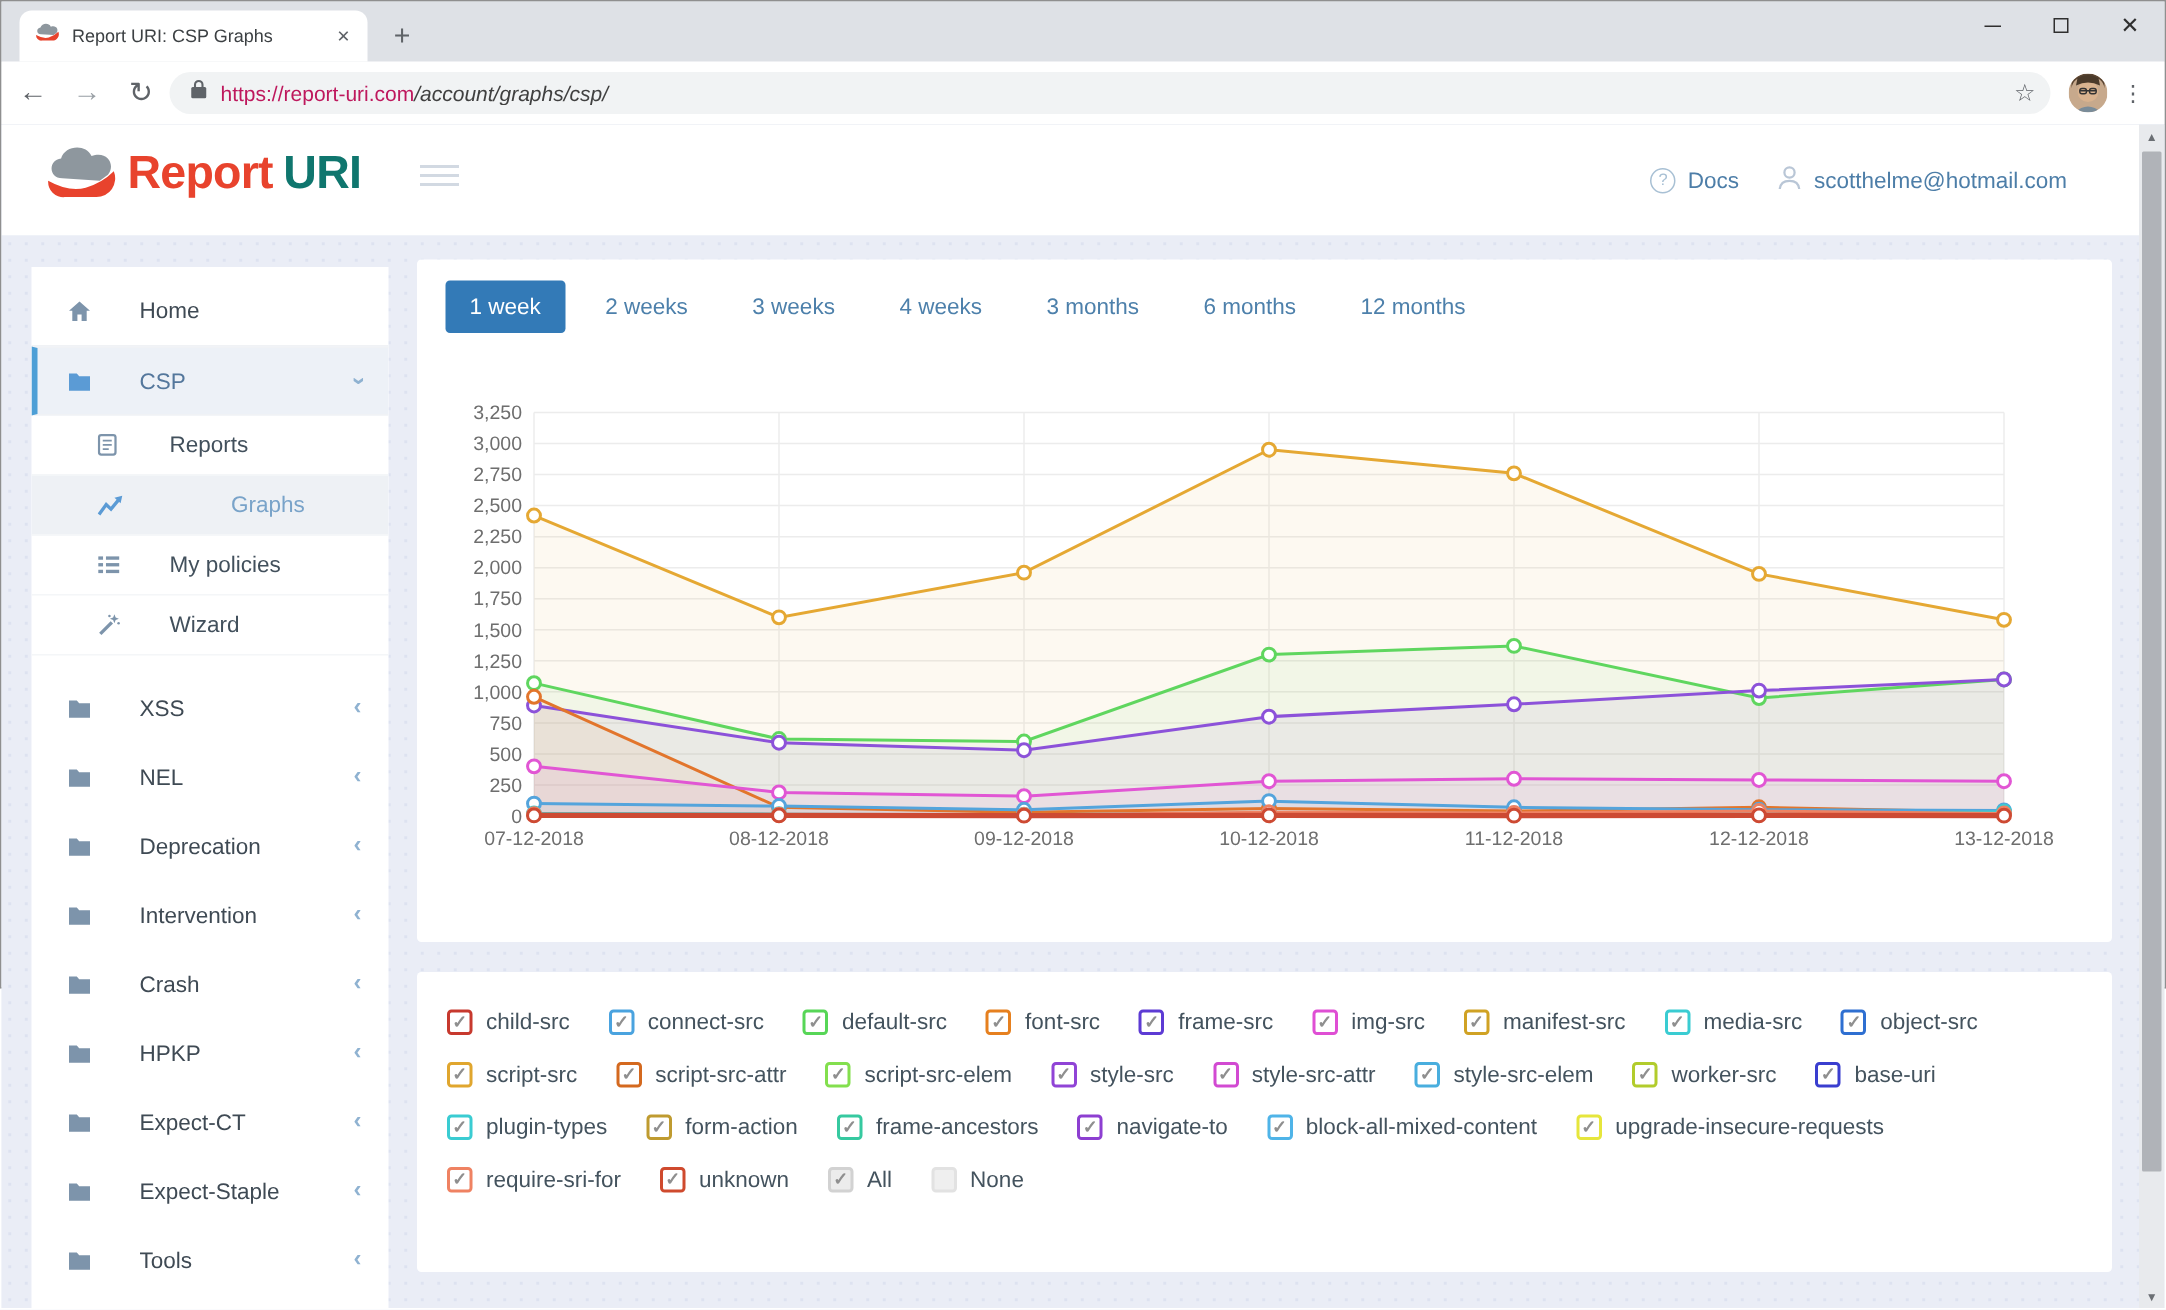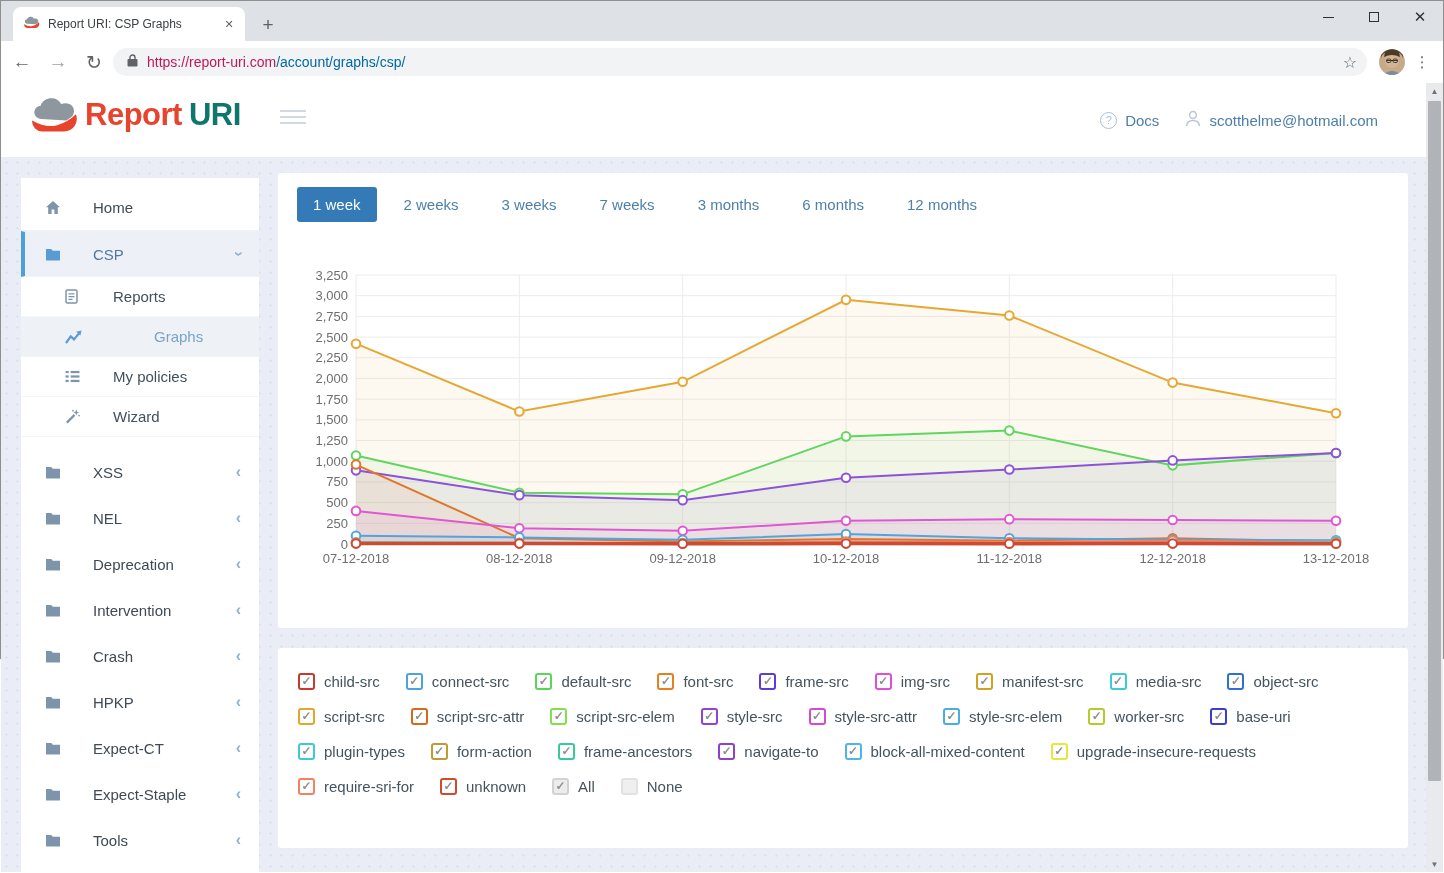--- a/index.html
+++ b/index.html
@@ -18,21 +18,21 @@
   .wc-max span { display:block; width:10px; height:10px; border:1px solid #2f2f2f; }
   .wc-close { font-size:15px; }
 
   
   .toolbar { position:relative; height:42px; background:#fff; display:flex; align-items:center; }
   .navbtn { width:30px; height:30px; display:flex; align-items:center; justify-content:center; font-size:19px; color:#5f6368; margin-left:6px; }
   .navbtn.fwd { color:#9aa0a6; }
   .urlbar { position:absolute; left:112px; top:7px; width:1254px; height:28px; background:#f1f3f4; border-radius:14px; display:flex; align-items:center; padding:0 10px 0 14px; }
   .urltext { font-size:14px; margin-left:9px; flex:1; white-space:nowrap; overflow:hidden; }
   .urltext .host { color:#be185d; }
-  .urltext .path { color:#0369a1; }
+  .urltext .path { color:#404040;font-style:italic; }
   .star { font-size:16px; color:#5f6368; }
   .avatar { position:absolute; right:38px; top:8px; width:26px; height:26px; border-radius:13px; overflow:hidden; }
   .menu3 { position:absolute; right:8px; top:8px; width:26px; height:26px; display:flex; align-items:center; justify-content:center; color:#5f6368; font-size:15px; letter-spacing:0; }
 
   
   .viewport { position:relative; height:789px; background:#eaedf6; overflow:hidden; }
   .pageheader { position:absolute; left:0; top:0; width:1425px; height:74px; background:#fff; }
   .logo { position:absolute; left:28px; top:14px; display:flex; align-items:center; cursor:pointer; }
   .logotext { font-size:31px; font-weight:bold; letter-spacing:-0.5px; margin-left:6px; }
   .logotext .rp { color:#e8432d; }
@@ -322,21 +322,21 @@
             <span class="sb-chev">‹</span>
           </div>
           <div class="sb-item"></div>
         </aside>
 
       <section class="card chartcard">
         <div class="rangetabs" id="rangetabs">
             <div class="rtab active">1 week</div>
             <div class="rtab">2 weeks</div>
             <div class="rtab">3 weeks</div>
-            <div class="rtab">7 weeks</div>
+            <div class="rtab">4 weeks</div>
             <div class="rtab">3 months</div>
             <div class="rtab">6 months</div>
             <div class="rtab">12 months</div>
           </div>
         <div class="chartmount" id="chartmount"><svg width="1130" height="330" viewBox="0 0 1130 330" font-family="Liberation Sans, sans-serif">
               <line x1="78" y1="283" x2="1058" y2="283" stroke="#ececec" stroke-width="1"></line>
               <text x="70" y="287.5" text-anchor="end" font-size="13" fill="#6e6e6e">0</text>
               <line x1="78" y1="262.3076923076923" x2="1058" y2="262.3076923076923" stroke="#ececec" stroke-width="1"></line>
               <text x="70" y="266.8076923076923" text-anchor="end" font-size="13" fill="#6e6e6e">250</text>
               <line x1="78" y1="241.6153846153846" x2="1058" y2="241.6153846153846" stroke="#ececec" stroke-width="1"></line>

